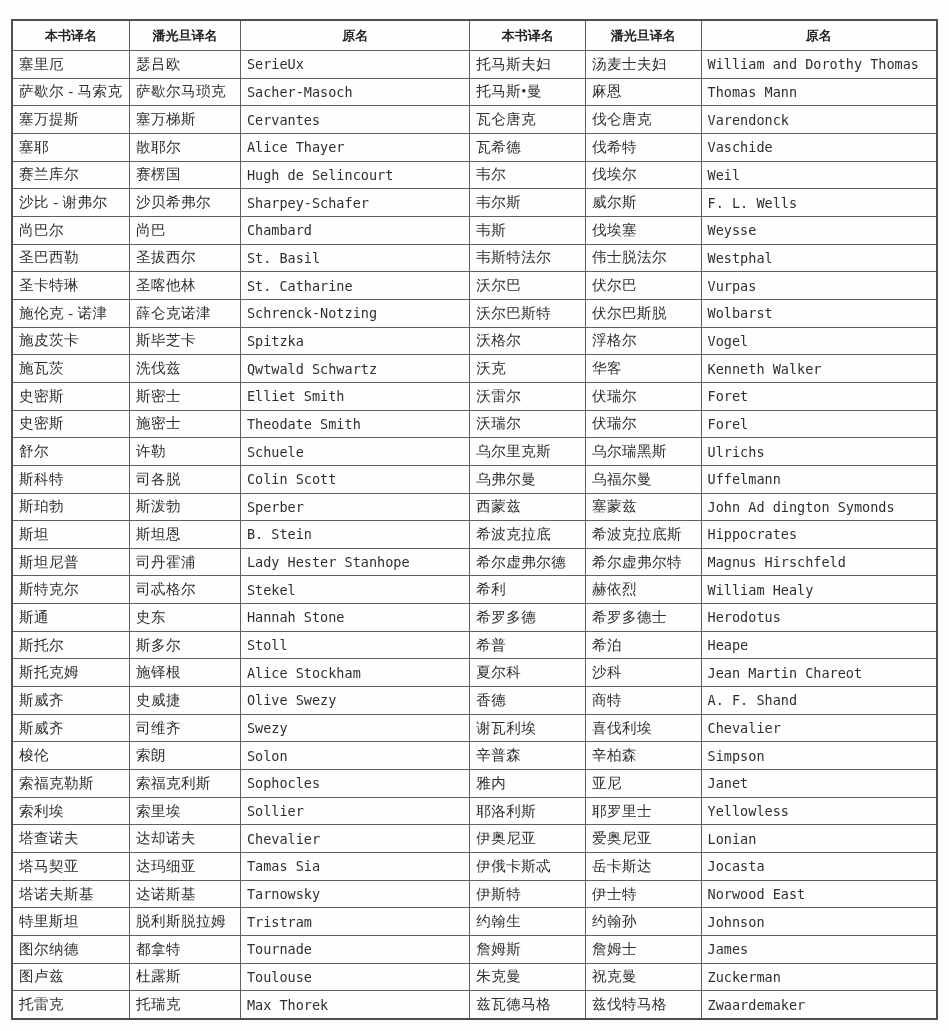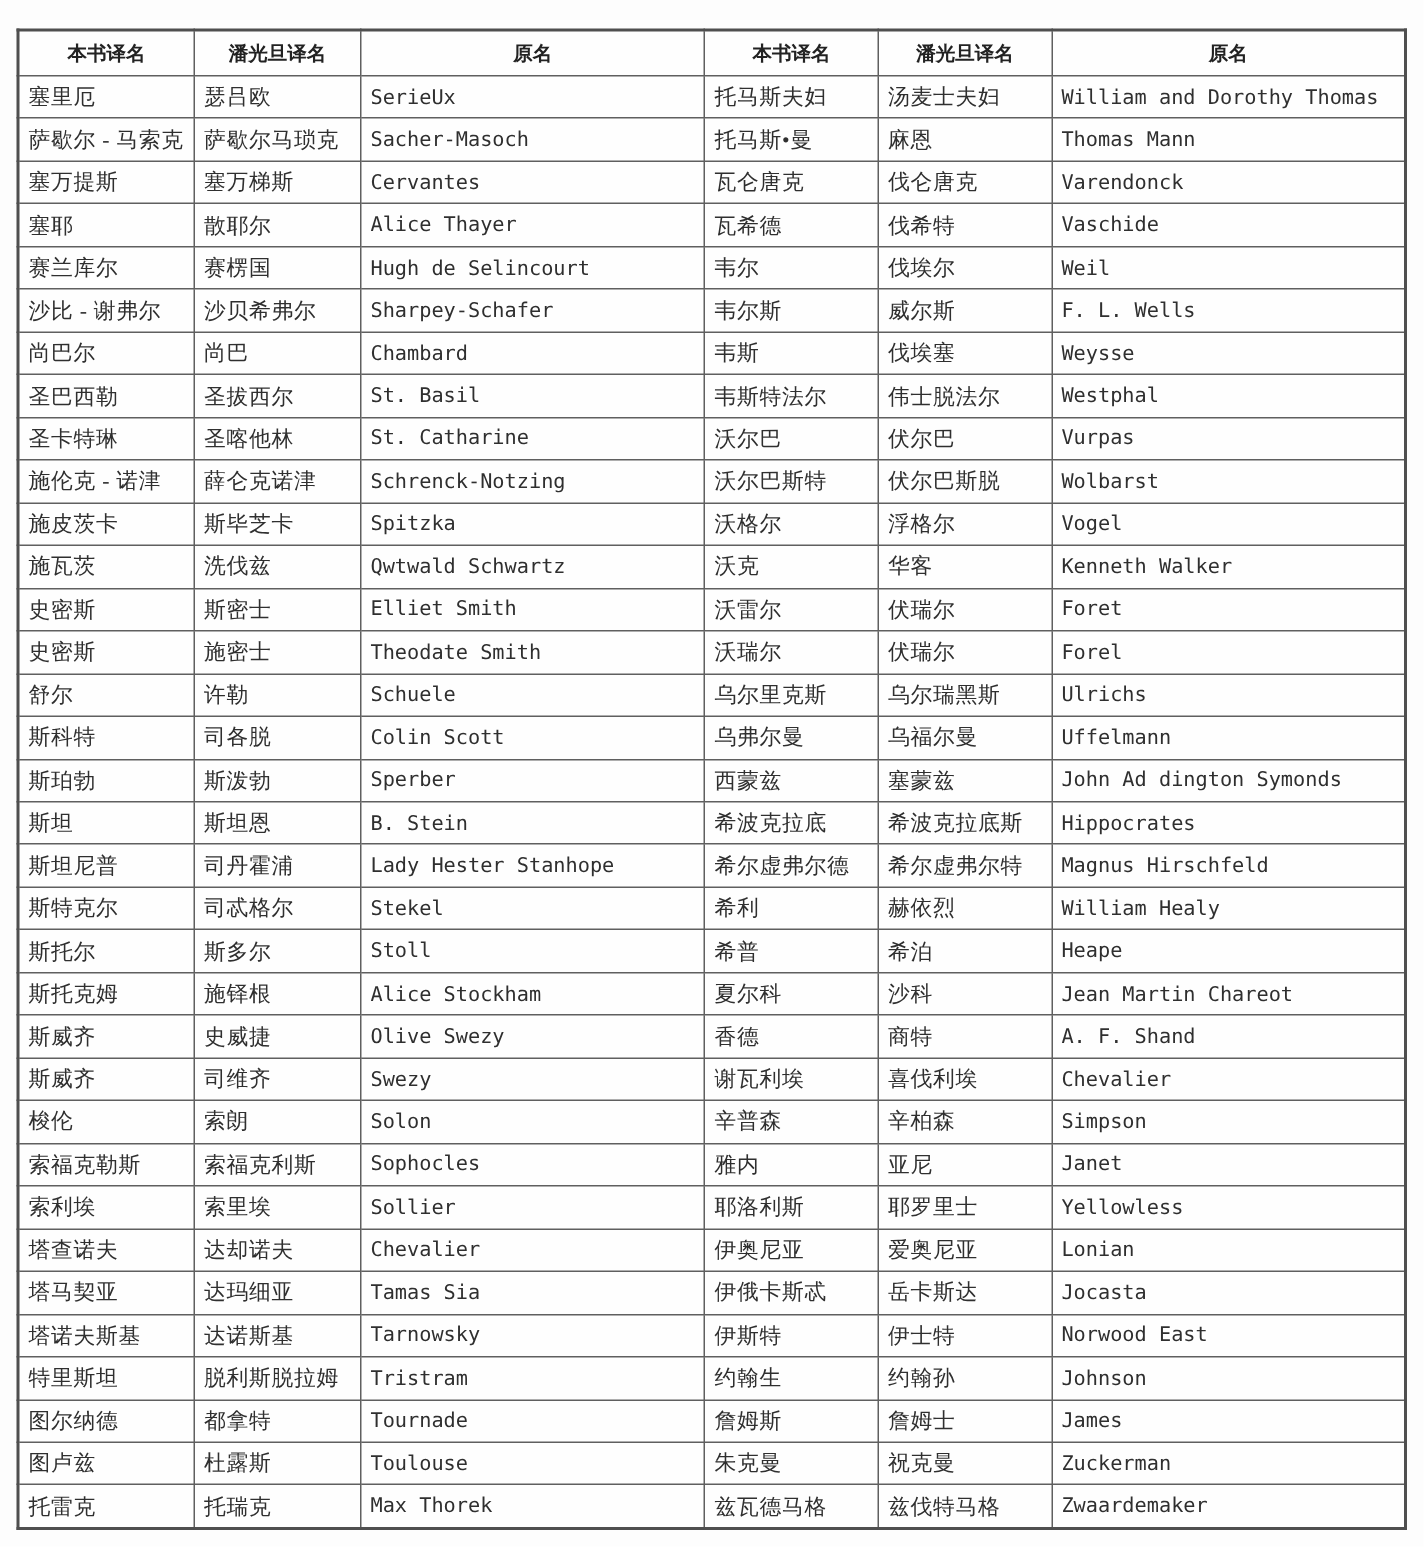--- a/index.html
+++ b/index.html
@@ -240,20 +240,28 @@
         </tr>
         <tr>
           <td class="cn">斯特克尔</td>
           <td class="cn">司忒格尔</td>
           <td class="orig">Stekel</td>
           <td class="cn">希利</td>
           <td class="cn">赫依烈</td>
           <td class="orig">William Healy</td>
         </tr>
         <tr>
+          <td class="cn">斯通</td>
+          <td class="cn">史东</td>
+          <td class="orig">Hannah Stone</td>
+          <td class="cn">希罗多德</td>
+          <td class="cn">希罗多德士</td>
+          <td class="orig">Herodotus</td>
+        </tr>
+        <tr>
           <td class="cn">斯托尔</td>
           <td class="cn">斯多尔</td>
           <td class="orig">Stoll</td>
           <td class="cn">希普</td>
           <td class="cn">希泊</td>
           <td class="orig">Heape</td>
         </tr>
         <tr>
           <td class="cn">斯托克姆</td>
           <td class="cn">施铎根</td>

